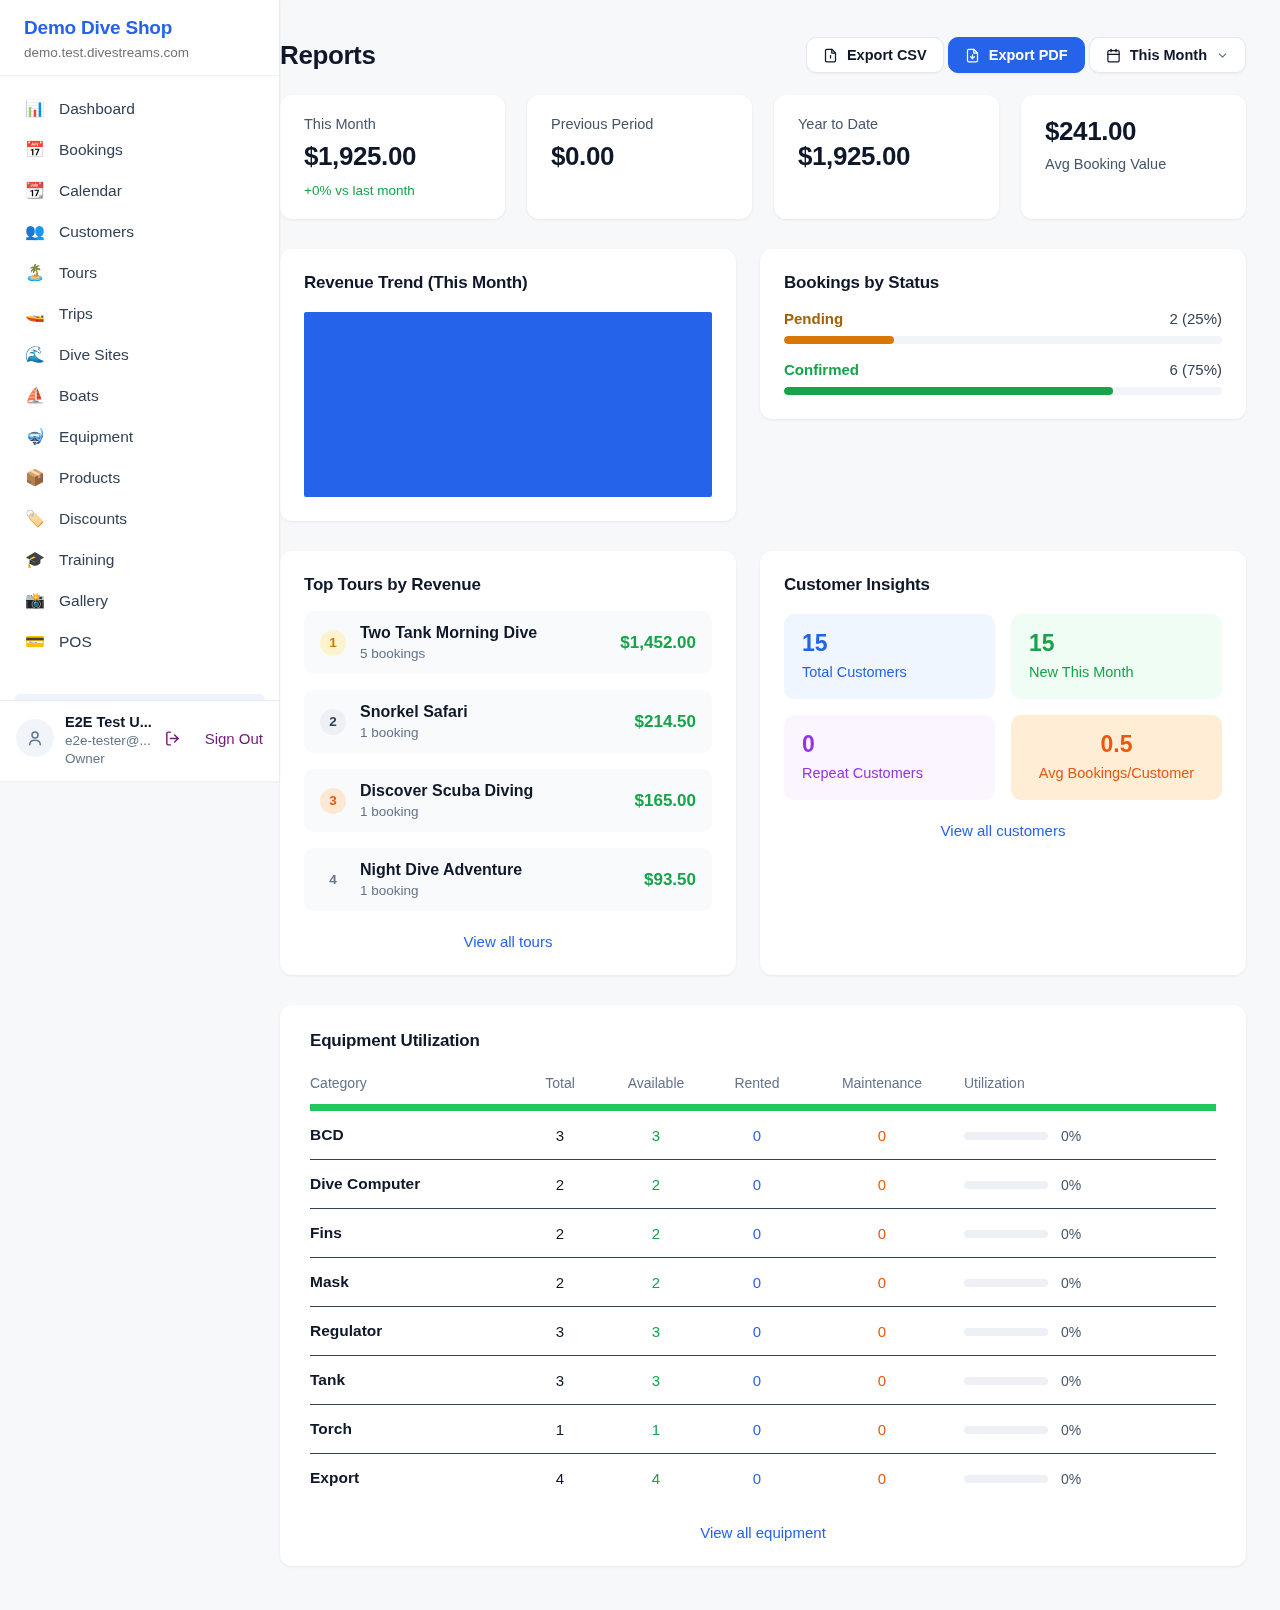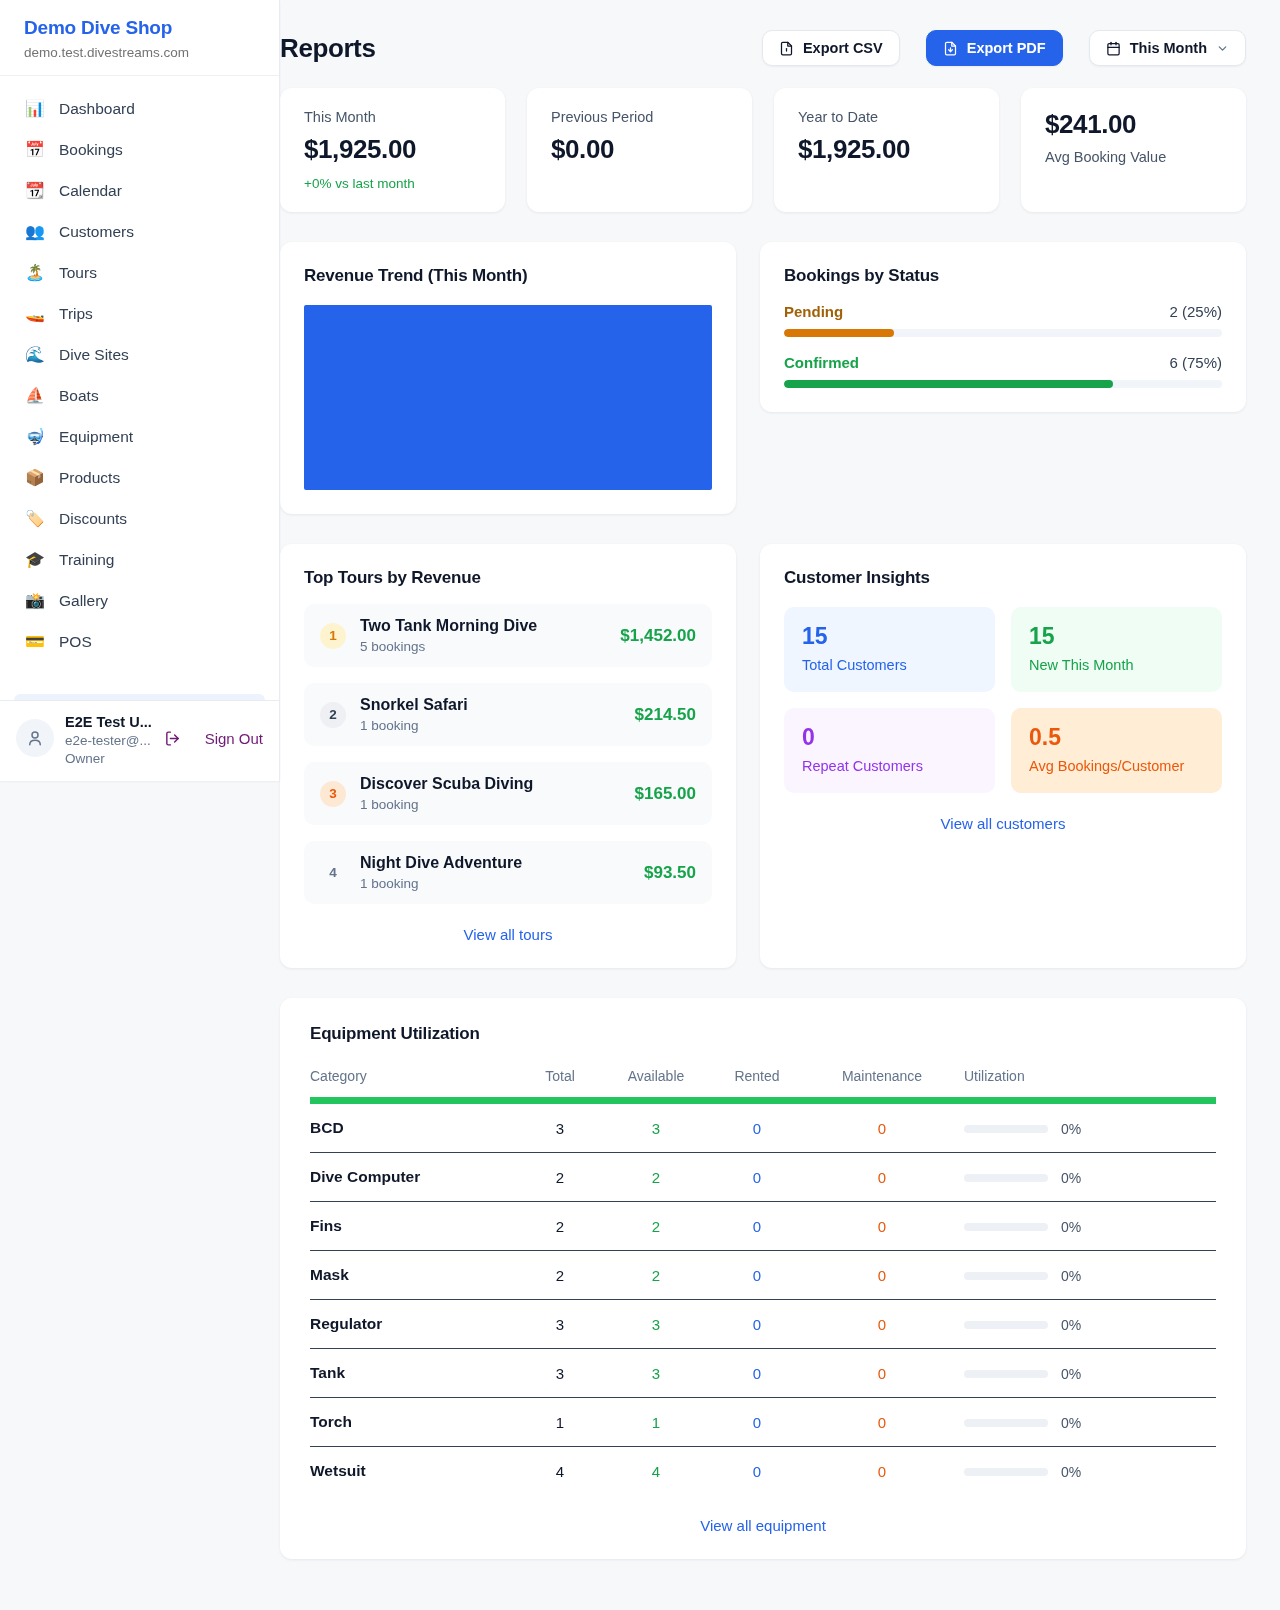--- a/index.html
+++ b/index.html
@@ -25,24 +25,24 @@
   .nav-item { display:flex; align-items:center; gap:13px; padding:11px 24px; font-size:15.5px; color:#334155; cursor:pointer; }
   .nav-icon { width:22px; font-size:16px; text-align:center; flex:none; }
   .sliver { margin:auto 14px 0; height:6px; background:#edf3fd; border-radius:8px 8px 0 0; }
   .side-footer { border-top:1px solid #e8ecf1; padding:13px 16px 15px; display:flex; gap:11px; }
   .avatar { width:38px; height:38px; border-radius:50%; background:#f1f5f9; display:flex; align-items:center; justify-content:center; color:#64748b; flex:none; margin-top:5px; }
   .user-block { min-width:0; }
   .user-name { font-size:14.5px; font-weight:700; white-space:nowrap; }
   .user-email,.user-role { font-size:13.5px; color:#64748b; margin-top:3px; white-space:nowrap; }
   .signout { margin-left:auto; display:flex; align-items:center; gap:24px; color:#701a75; font-size:15px; align-self:flex-start; margin-top:16px; cursor:pointer; white-space:nowrap; }
   
-  .main { margin-left:250px; padding:30px 34px 40px 30px; }
+  .main { margin-left:250px; padding:30px 34px 40px 30px;margin-top:7px; }
   .page-head { display:flex; justify-content:space-between; align-items:center; }
   .page-title { font-size:26px; font-weight:800; letter-spacing:-.4px; }
-  .actions { display:flex; gap:26px; }
+  .actions { display:flex; gap:4px; }
   .btn { display:flex; align-items:center; gap:9px; padding:9px 16px; border-radius:10px;
          background:#fff; border:1px solid #e5e9ef; font-size:14.5px; font-weight:700; color:#0f172a;
          box-shadow:0 1px 2px rgba(16,24,40,.05); cursor:pointer; }
   .btn.primary { background:#2563eb; border-color:#2563eb; color:#fff; }
   .btn svg { flex:none; }
   
   .stats { display:grid; grid-template-columns:repeat(4,1fr); gap:22px; margin-top:22px; }
   .card { background:#fff; border-radius:12px; padding:21px 24px; box-shadow:0 1px 3px rgba(16,24,40,.07); min-height:123px; }
   .card-label { font-size:14.5px; color:#475569; }
   .card-value { font-size:26px; font-weight:800; letter-spacing:-.4px; margin-top:9px; }
@@ -78,21 +78,21 @@
   .link-center { text-align:center; margin-top:22px; }
   .link { color:#2563eb; font-size:15px; text-decoration:none; cursor:pointer; }
   
   .insights { display:grid; grid-template-columns:1fr 1fr; gap:16px; margin-top:19px; }
   .tile { border-radius:10px; padding:16px 18px; min-height:85px; }
   .tile-value { font-size:23px; font-weight:800; }
   .tile-label { font-size:14.5px; margin-top:7px; }
   .tile.blue   { background:#eff6ff; color:#2563eb; }
   .tile.green  { background:#f0fdf4; color:#16a34a; }
   .tile.purple { background:#faf5ff; color:#9333ea; }
-  .tile.orange { background:#ffedd5; color:#ea580c; }
+  .tile.orange { background:#ffedd5; color:#ea580c;text-align:center; }
   
   .equip-panel { margin-top:30px; padding:26px 30px 24px; }
   table { width:100%; border-collapse:collapse; margin-top:14px; }
   th { font-size:14px; color:#64748b; font-weight:400; text-align:center; padding:10px 0 13px; border-bottom:7px solid #22c55e; }
   th.cat, th.util { text-align:left; }
   td { padding:15px 0; font-size:15px; text-align:center; border-bottom:1px solid #334155; }
   tr:last-child td { border-bottom:none; }
   td.cat { text-align:left; font-size:15.5px; font-weight:700; }
   td.avail  { color:#16a34a; }
   td.rented { color:#2563eb; }
@@ -445,21 +445,21 @@
           <td>1</td>
           <td class="avail">1</td>
           <td class="rented">0</td>
           <td class="maint">0</td>
           <td class="util"><span class="ubar">
                 <span class="utrack"></span>
                 <span class="upct">0%</span>
               </span></td>
         </tr>
         <tr>
-          <td class="cat">Wetsuit</td>
+          <td class="cat">Export</td>
           <td>4</td>
           <td class="avail">4</td>
           <td class="rented">0</td>
           <td class="maint">0</td>
           <td class="util"><span class="ubar">
                 <span class="utrack"></span>
                 <span class="upct">0%</span>
               </span></td>
         </tr>
       </tbody>

